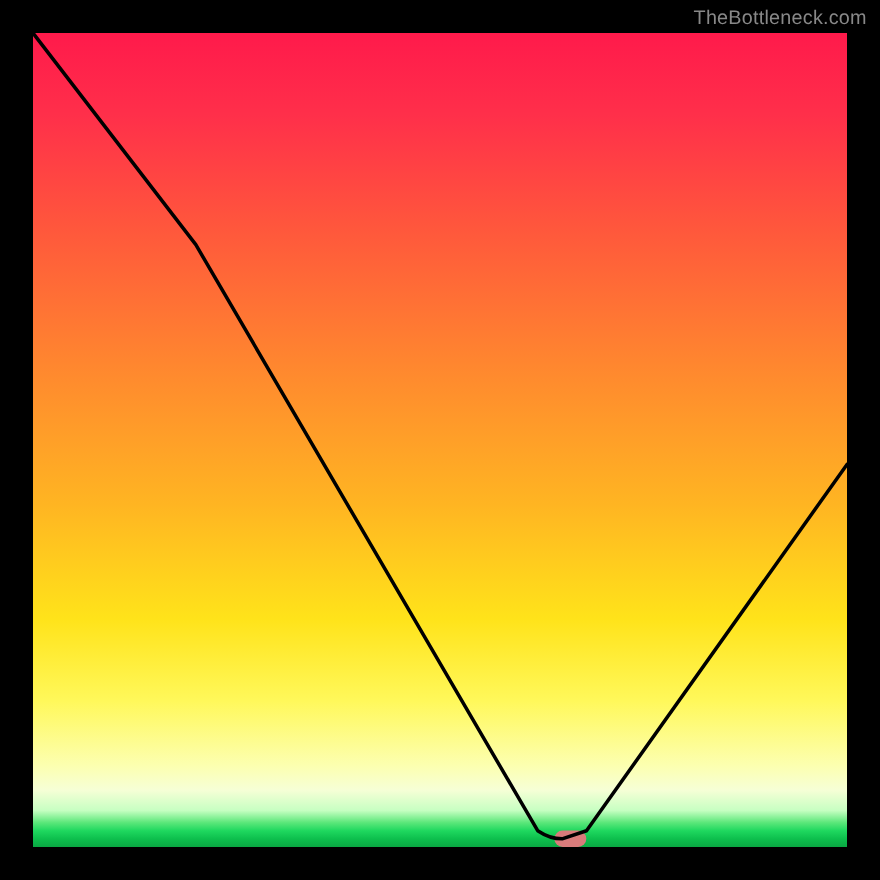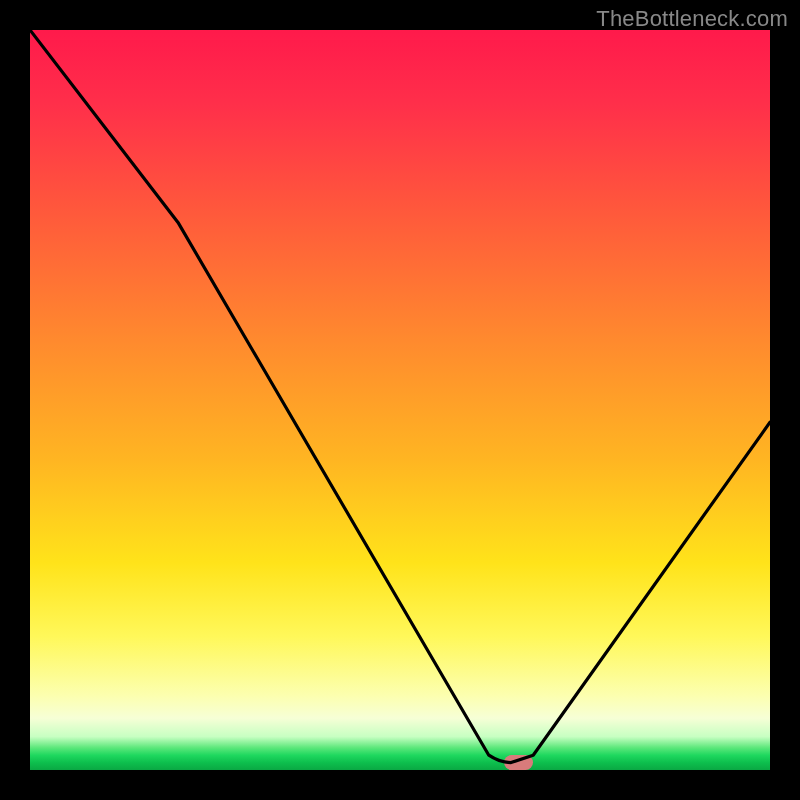--- a/index.html
+++ b/index.html
@@ -15,21 +15,21 @@
     position: relative;
     width: 800px;
     height: 800px;
     background: #000;
   }
   .watermark {
     position: absolute;
     top: 6px;
     right: 12px;
     color: #888;
-    font-size: 22px;
+    font-size: 18px;
     font-weight: 500;
     letter-spacing: 0.2px;
     z-index: 10;
     user-select: none;
   }
   .plot-area {
     position: absolute;
     left: 30px;
     top: 30px;
     width: 740px;

